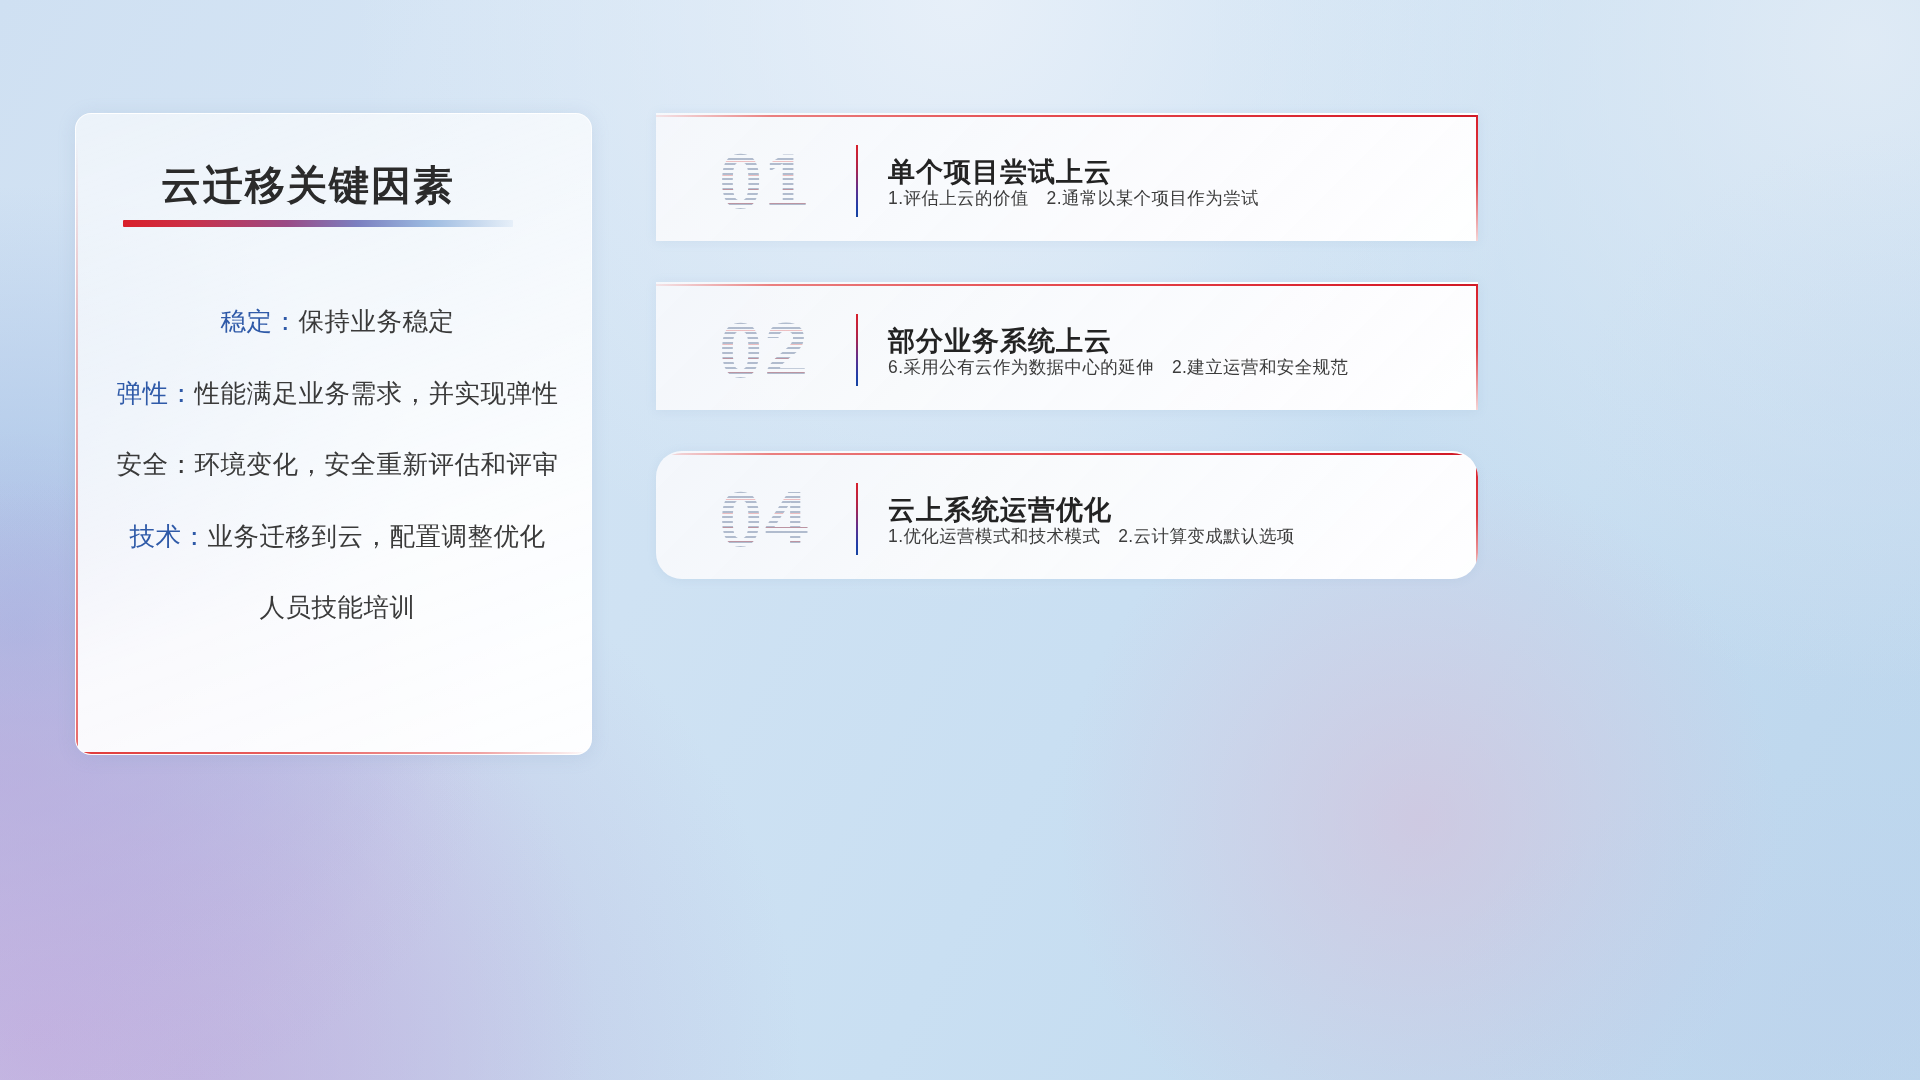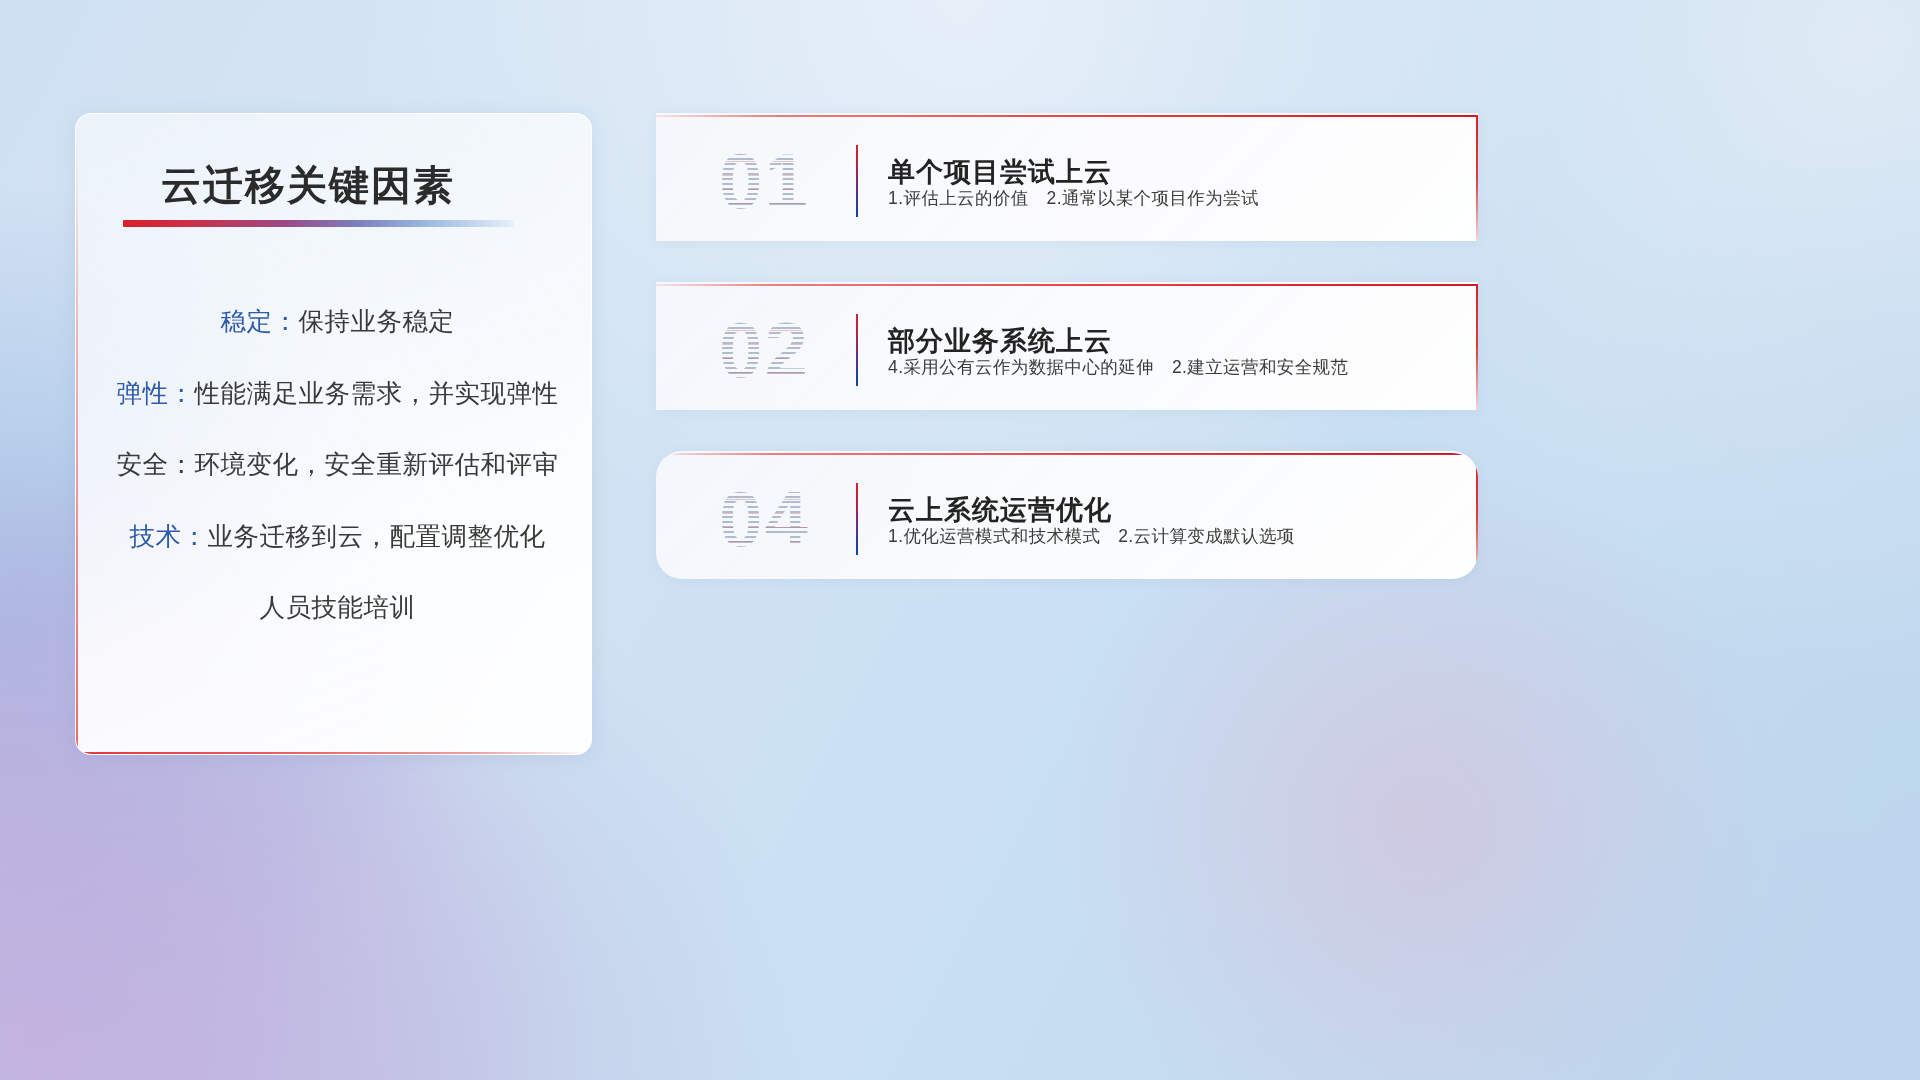--- a/index.html
+++ b/index.html
@@ -162,21 +162,21 @@
     <div class="card-desc">1.评估上云的价值　2.通常以某个项目作为尝试</div>
   </div>
 
   <div class="card">
     <div class="card-top-line"></div>
     <div class="card-right-line"></div>
     <div class="card-num">02</div>
     <div class="card-num-tint">02</div>
     <div class="card-divider"></div>
     <div class="card-title">部分业务系统上云</div>
-    <div class="card-desc">4.采用公有云作为数据中心的延伸　2.建立运营和安全规范</div>
+    <div class="card-desc">6.采用公有云作为数据中心的延伸　2.建立运营和安全规范</div>
   </div>
 
 
   <div class="card">
     <div class="card-top-line"></div>
     <div class="card-right-line"></div>
     <div class="card-num">04</div>
     <div class="card-num-tint">04</div>
     <div class="card-divider"></div>
     <div class="card-title">云上系统运营优化</div>

